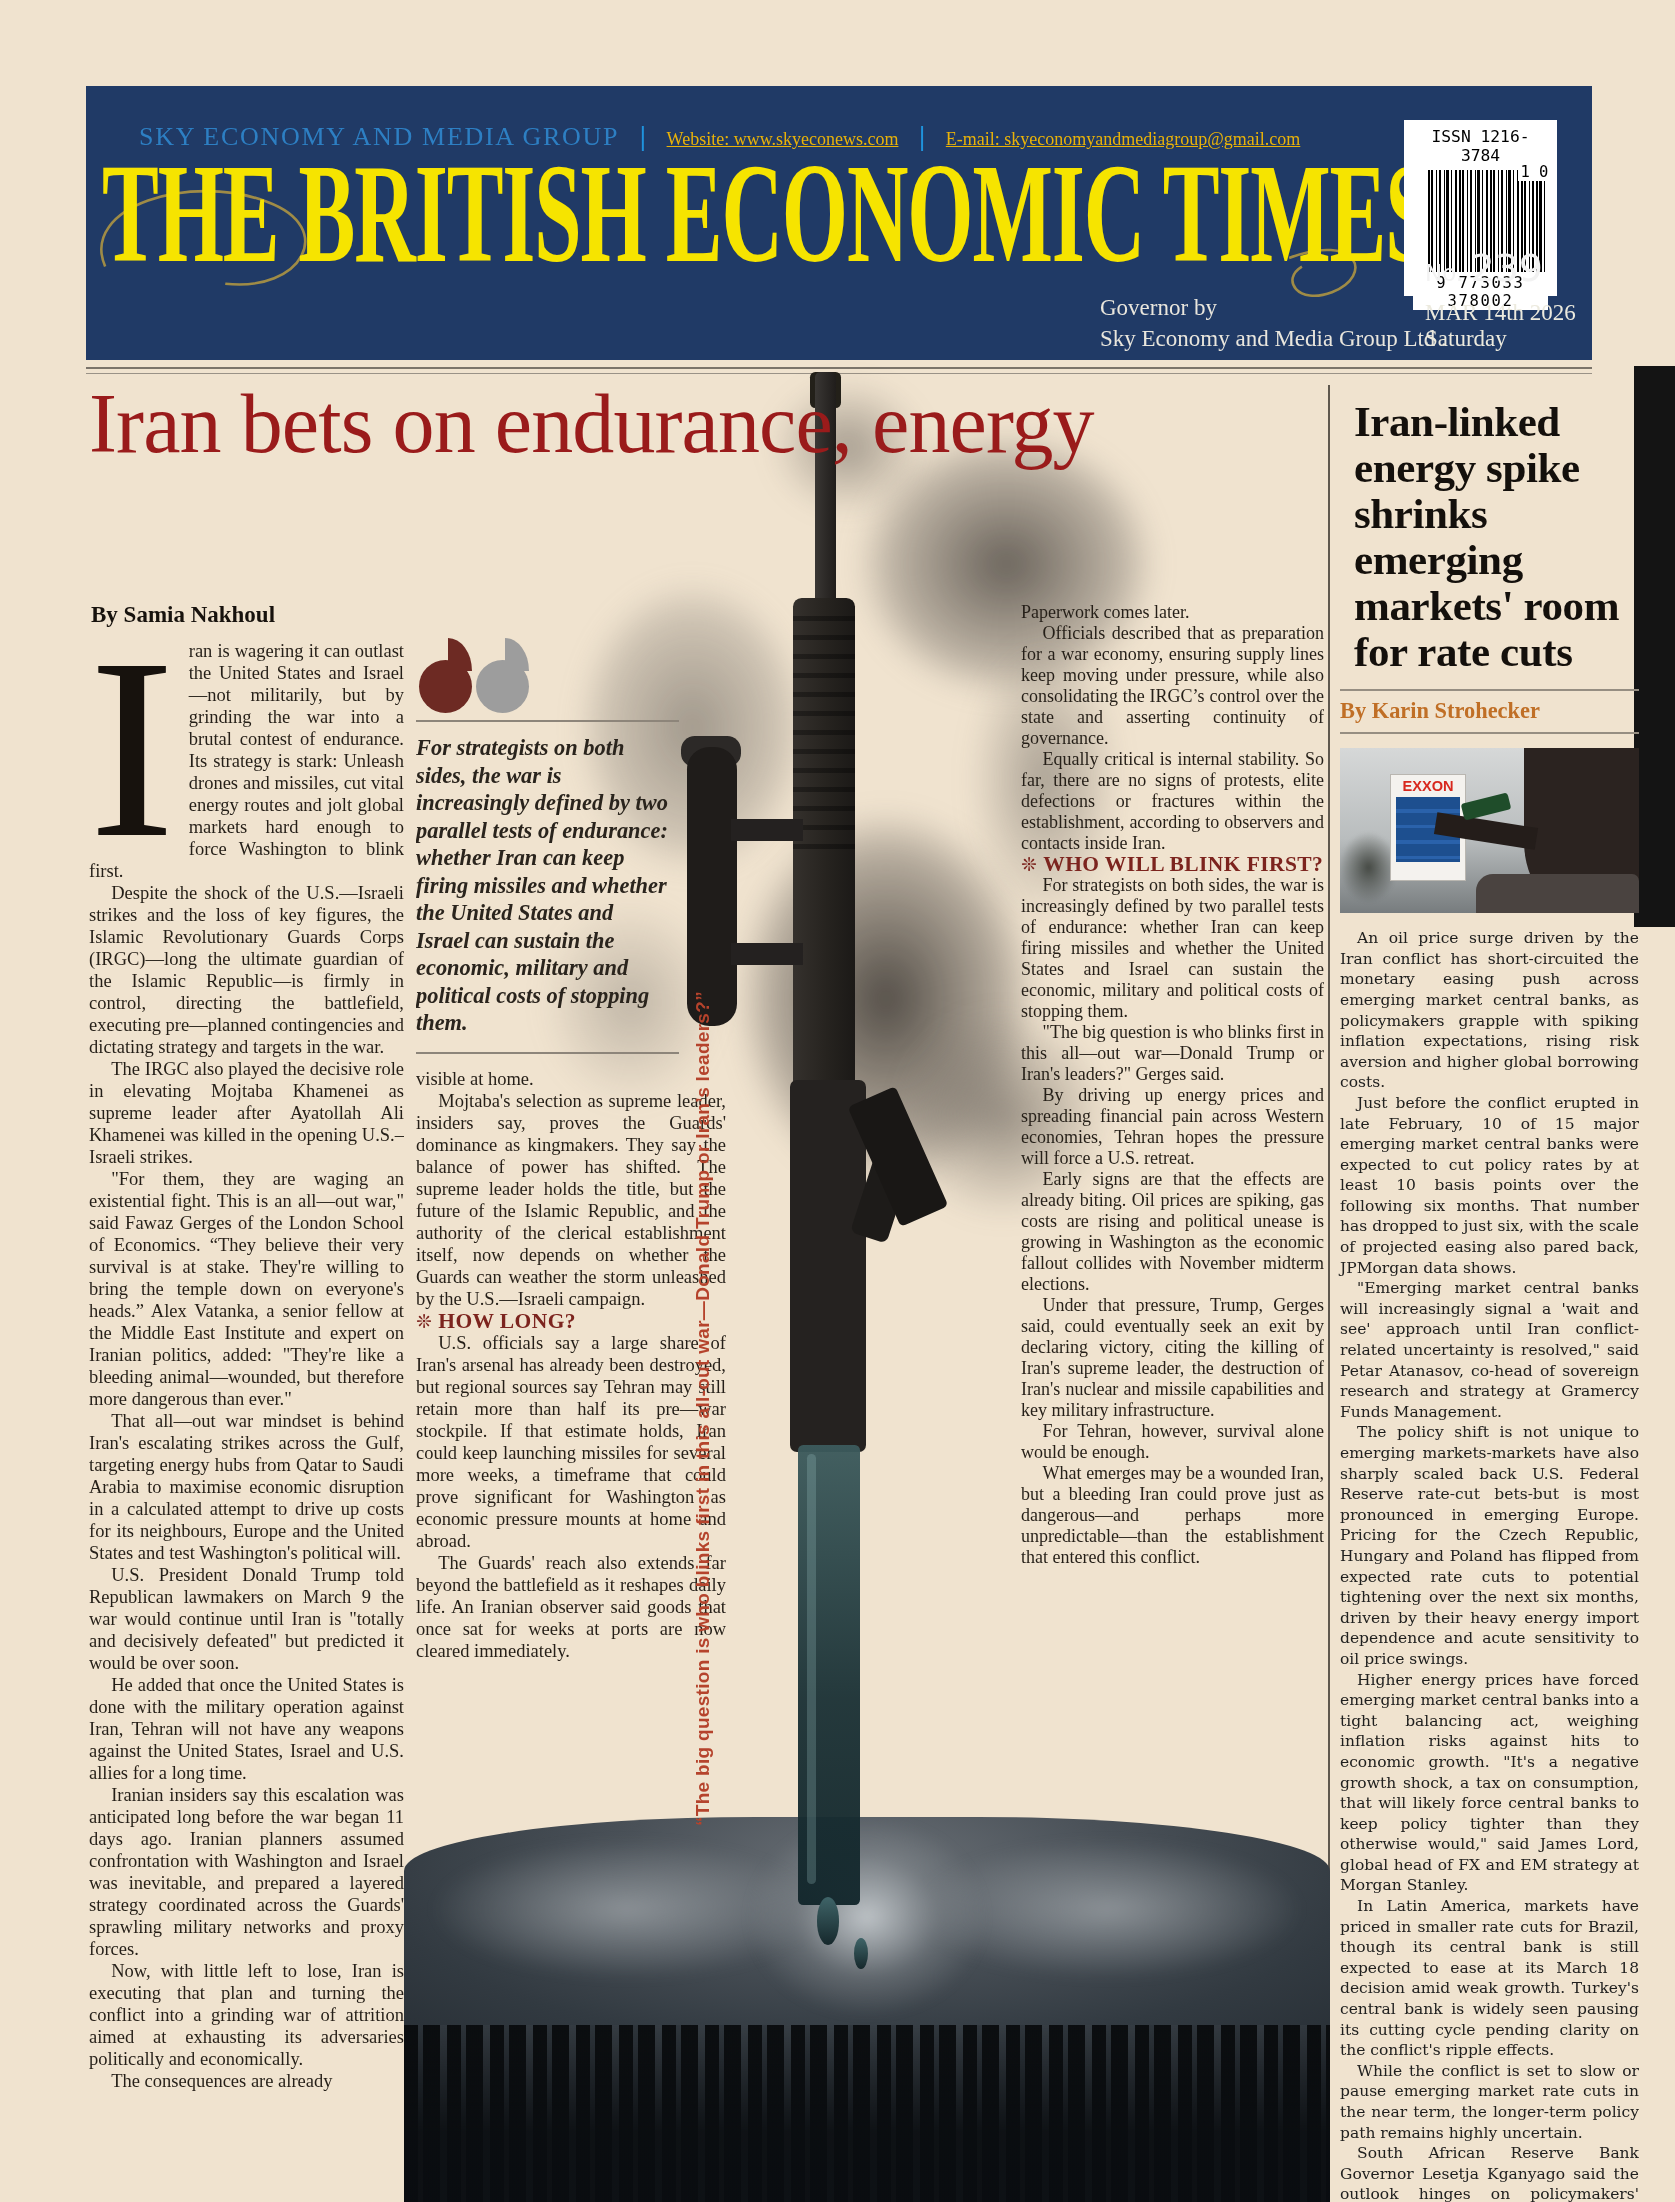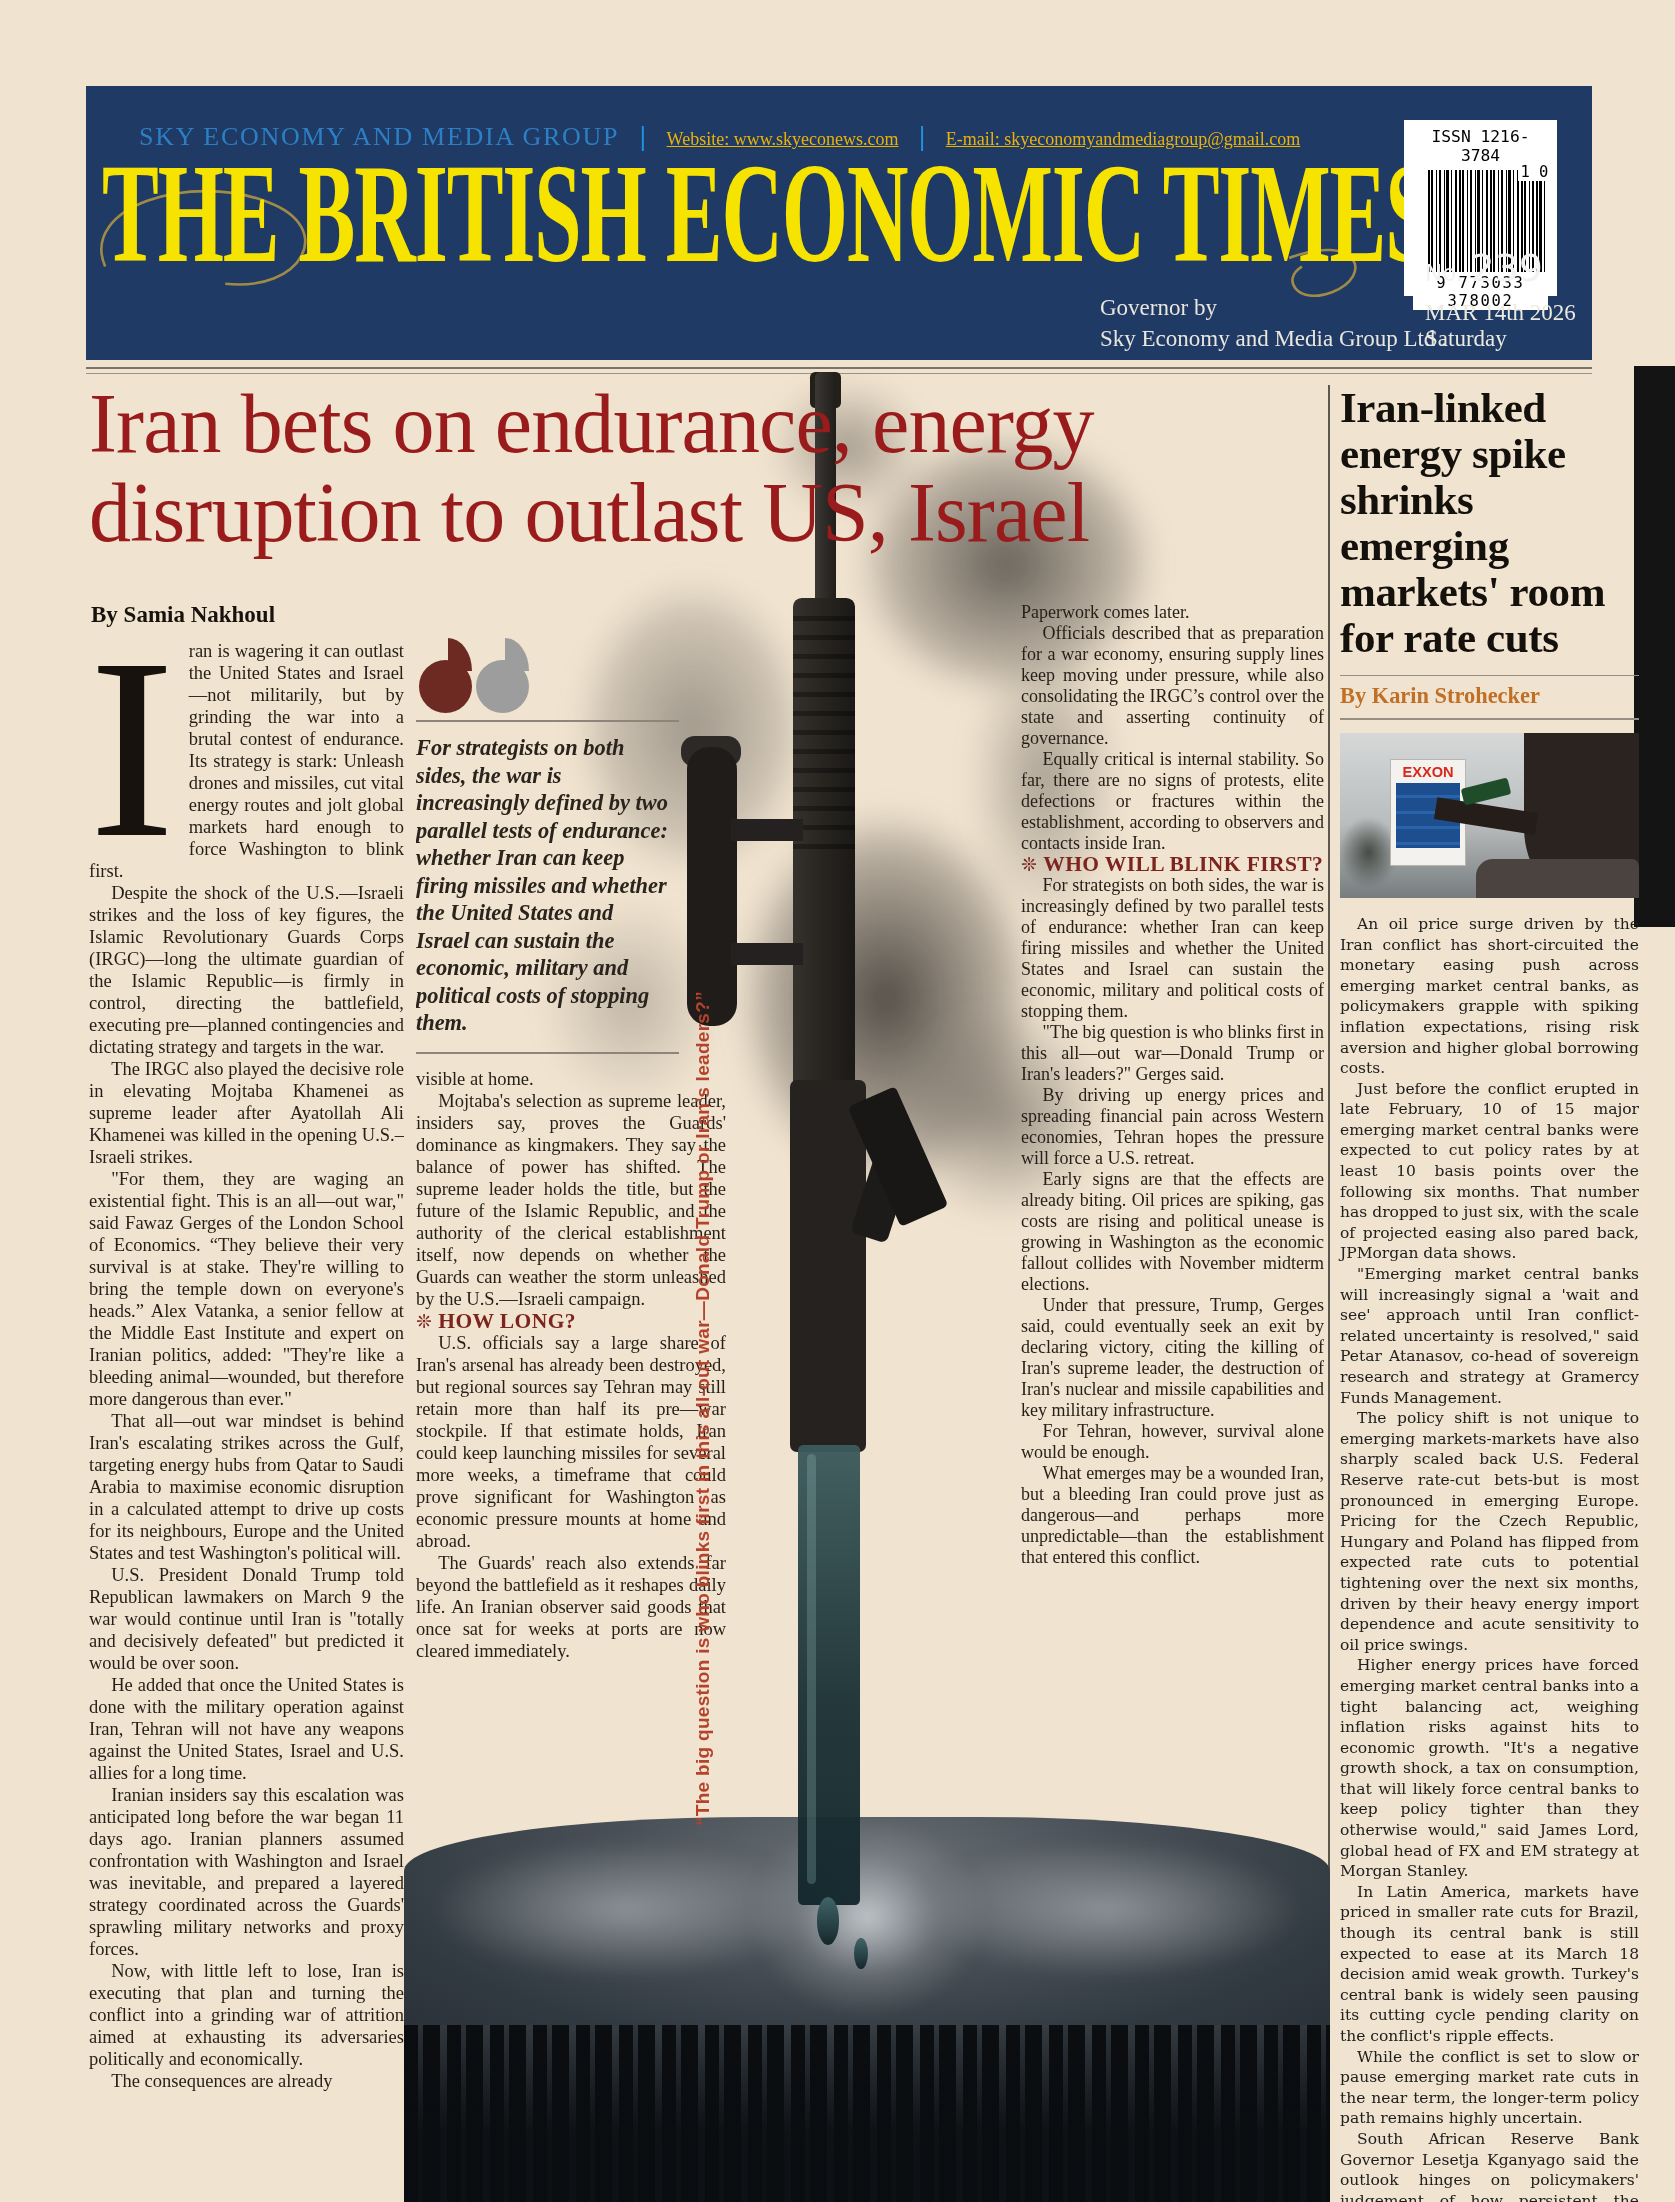--- a/index.html
+++ b/index.html
@@ -66,21 +66,21 @@
         letter-spacing:0.4px;text-align:left;}
   .sect .sym{font-family:"DejaVu Sans",sans-serif;font-size:19px;margin-right:6px;}
 
   
   .vcaption{position:absolute;left:692px;top:1826px;transform:rotate(-90deg);transform-origin:0 0;
             white-space:nowrap;z-index:6;font-family:"Liberation Sans",sans-serif;font-weight:bold;
             font-size:19px;letter-spacing:0.3px;color:#b5432c;}
 
   
   .sidebar{position:absolute;left:1340px;top:385px;width:299px;z-index:5;}
-  .sb-headline{margin:0;font-size:43px;line-height:1.07;font-weight:bold;color:#14100c;letter-spacing:-0.4px;}
+  .sb-headline{margin:14px;font-size:43px;line-height:1.07;font-weight:bold;color:#14100c;letter-spacing:-0.4px;}
   .sb-rule{height:1.7px;background:#968e82;margin:13.8px 0 6.9px;}
   .sb-byline{color:#c06f26;font-size:22.4px;font-weight:bold;}
   .sb-rule-b{height:1.7px;background:#968e82;margin:8.6px 0 13.8px;}
   .sb-photo{position:relative;height:165px;background:linear-gradient(#d6d8d8 0%,#b9bdbe 55%,#777c7e 100%);
             overflow:hidden;margin-bottom:15.5px;}
   .ph-tree{position:absolute;left:-10.3px;top:72px;width:77px;height:95px;border-radius:50%;
            background:radial-gradient(closest-side,rgba(60,64,58,.9),rgba(60,64,58,0) 75%);filter:blur(1.7px);}
   .ph-person{position:absolute;right:-20.6px;top:-5.2px;width:136px;height:172px;background:#2b2320;border-radius:0 0 0 42%;}
   .ph-arm{position:absolute;right:102px;top:72px;width:102px;height:22.4px;background:#241d1a;transform:rotate(9deg);}
   .ph-nozzle{position:absolute;right:129px;top:50px;width:48px;height:17px;background:#1f4d2a;
@@ -204,21 +204,20 @@
     <div class="rifle-part grip"></div>
     <div class="rifle-part mag"></div>
     <div class="rifle-part glass"></div>
     <div class="rifle-part glass-hl"></div>
     <div class="rifle-part drip1"></div>
     <div class="rifle-part drip2"></div>
   </div>
 
   <h2 class="headline">
     <span>Iran bets on endurance, energy</span><br>
-    <span>disruption to outlast US, Israel</span>
   </h2>
   <div class="byline-main">By Samia Nakhoul</div>
 
   <div class="col col1">
     <p class="noindent"><span class="dropcap">I</span><span>ran is wagering it can outlast the United States and Israel—not militarily, but by grinding the war into a brutal contest of endurance. Its strategy is stark: Unleash drones and missiles, cut vital energy routes and jolt global markets hard enough to force Washington to blink first.</span></p>
     <div>
 
     <p>Despite the shock of the U.S.—Israeli strikes and the loss of key figures, the Islamic Revolutionary Guards Corps (IRGC)—long the ultimate guardian of the Islamic Republic—is firmly in control, directing the battlefield, executing pre—planned contingencies and dictating strategy and targets in the war.</p>
         <p>The IRGC also played the decisive role in elevating Mojtaba Khamenei as supreme leader after Ayatollah Ali Khamenei was killed in the opening U.S.–Israeli strikes.</p>
         <p>"For them, they are waging an existential fight. This is an all—out war," said Fawaz Gerges of the London School of Economics. “They believe their very survival is at stake. They're willing to bring the temple down on everyone's heads.” Alex Vatanka, a senior fellow at the Middle East Institute and expert on Iranian politics, added: "They're like a bleeding animal—wounded, but therefore more dangerous than ever."</p>

